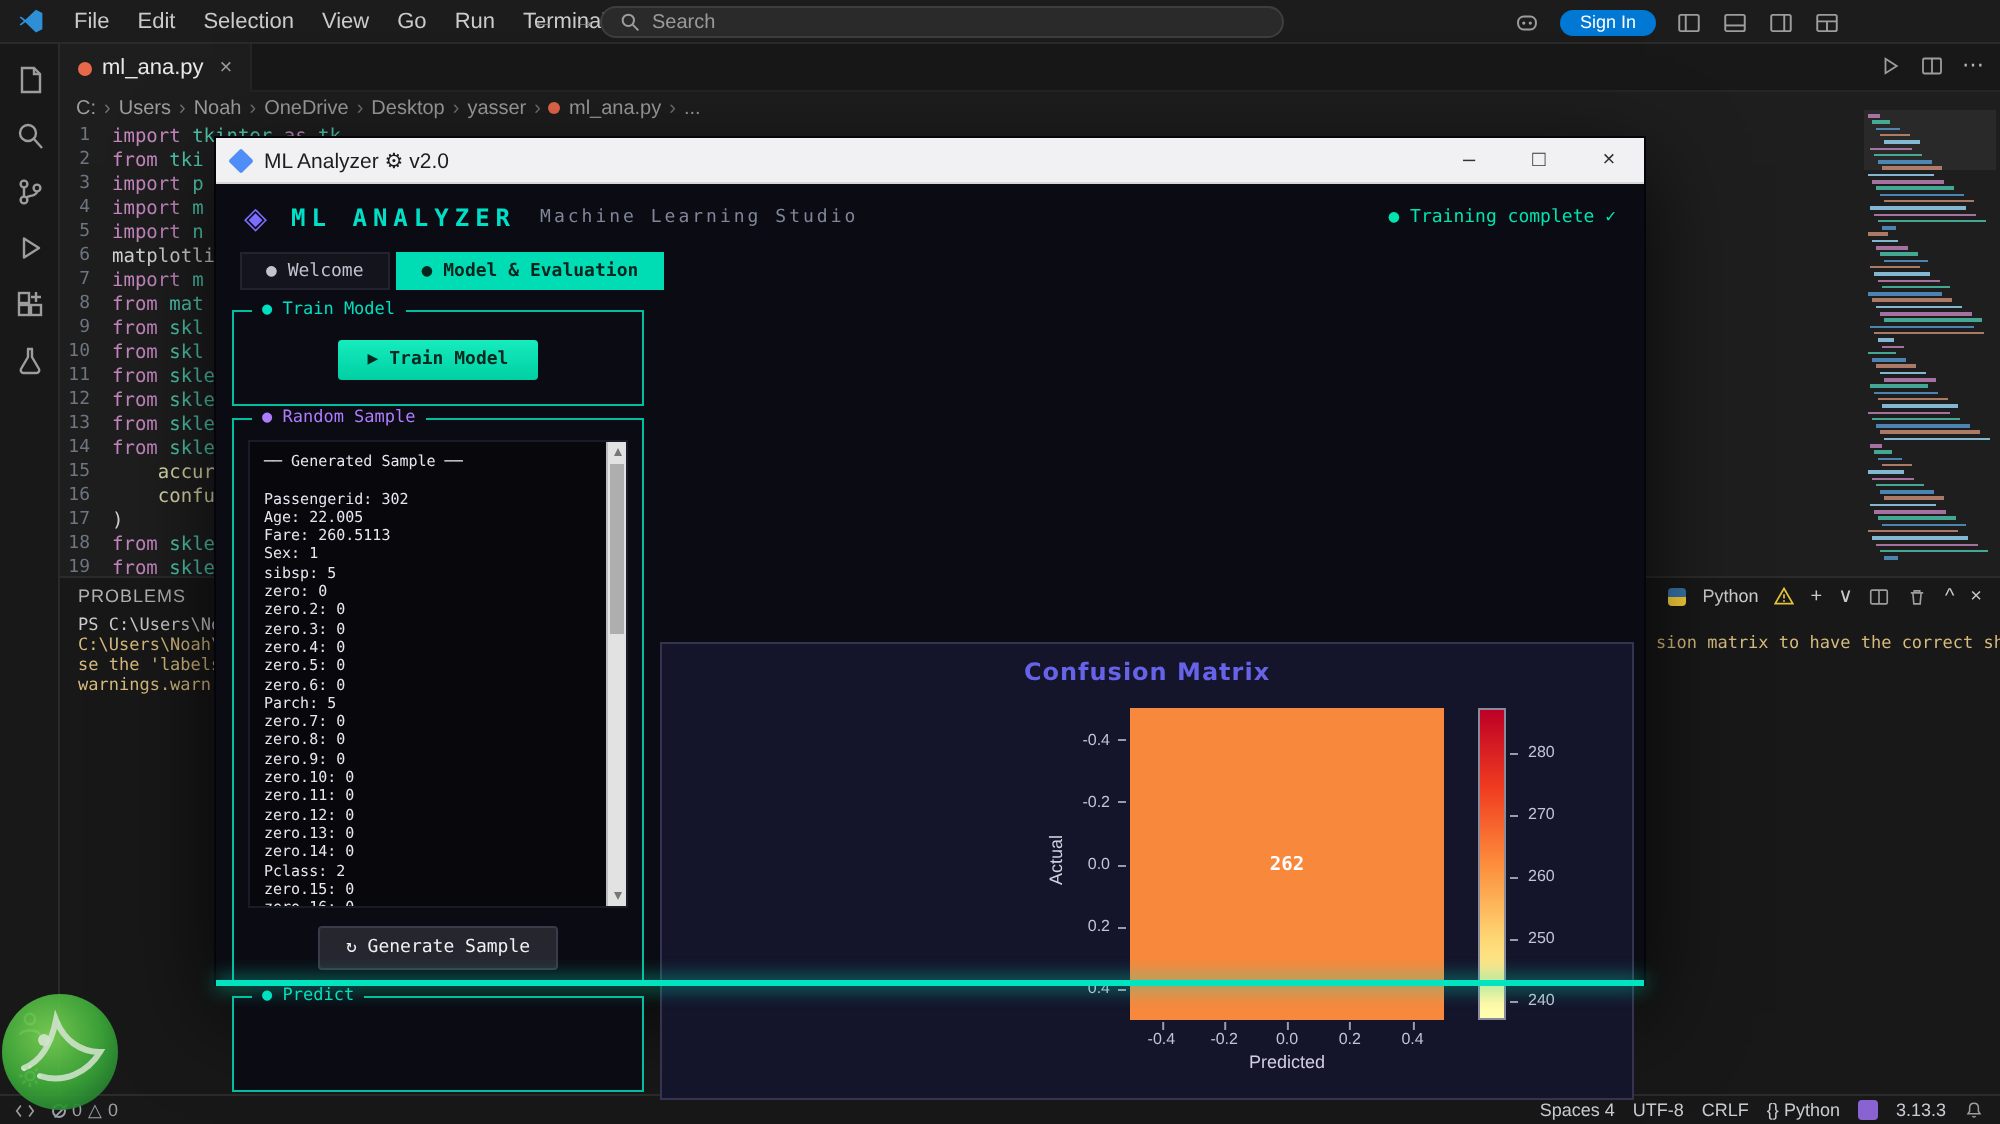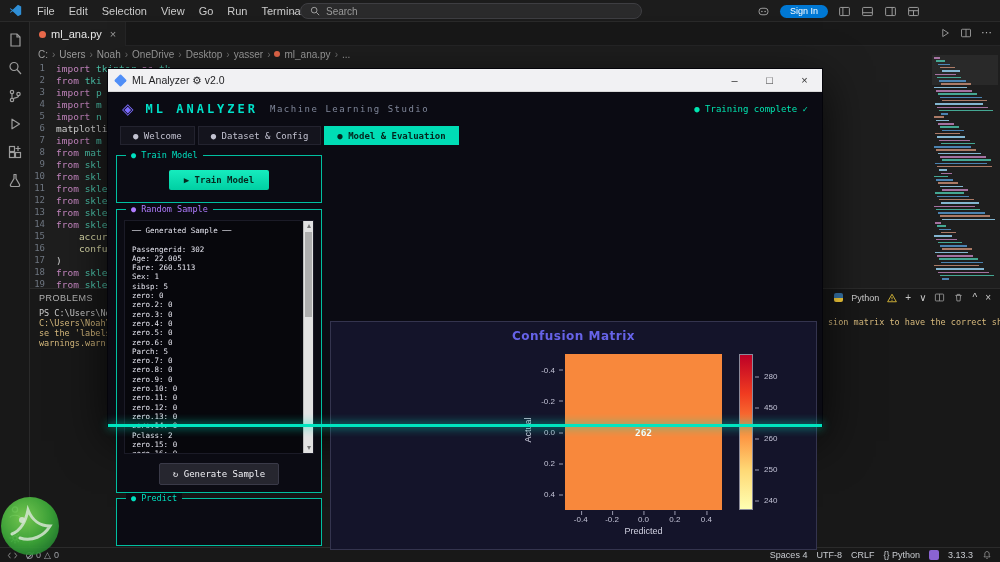--- a/index.html
+++ b/index.html
@@ -69,21 +69,21 @@
   .noerr{width:7px;height:7px;border:1px solid #9da0a6;border-radius:50%;position:relative;display:inline-block}
   .noerr::after{content:'';position:absolute;left:-1.5px;top:2.5px;width:9px;height:1px;background:#9da0a6;transform:rotate(-45deg)}
   .sb-right{margin-left:auto;display:flex;align-items:center;gap:9px;margin-right:8px;color:#c9ccd1}
   .sb-badge{width:10px;height:10px;border-radius:2px;background:#8a63d2;display:inline-block}
   .sb-item{white-space:nowrap}
 
   
   .watermark{position:absolute;left:-2px;top:494px;width:64px;height:64px;z-index:70;opacity:.9}
 
   
-  .mlwin{position:absolute;left:107px;top:68px;width:716px;height:359px;z-index:50;
+  .mlwin{position:absolute;left:107px;top:68px;width:716px;height:425px;z-index:50;
     background:#7f1d1d;border:1px solid #04040a;box-shadow:0 14px 44px rgba(0,0,0,.75)}
   .mlwin::after{content:'';position:absolute;left:0;right:0;bottom:-1px;height:3px;background:#00e5c0;box-shadow:0 0 10px #00e5c0}
   .mlwin-tb{position:absolute;left:0;top:0;right:0;height:23px;background:#f1f1f3;border-bottom:1px solid #d8d8d8;
     display:flex;align-items:center;padding-left:8px;font-size:10.5px;color:#1d1d1f}
   .mlwin-tb .app-ic{width:9px;height:9px;background:#4f8ef7;transform:rotate(45deg);margin-right:7px;border-radius:1px}
   .win-controls{margin-left:auto;display:flex;height:100%}
   .wc{width:35px;height:100%;display:flex;align-items:center;justify-content:center;font-size:11px;color:#333}
   .mlwin-body{position:absolute;left:0;right:0;top:23px;bottom:0;background:#0b0b13}
   .app-header{height:34px;display:flex;align-items:center;padding:0 14px;gap:12px}
   .brand-icon{color:#7c6cff;font-size:15px;font-family:"DejaVu Sans",sans-serif}
@@ -502,21 +502,20 @@
     </div>
     <div class="mlwin-body">
       <div class="app-header">
         <span class="brand-icon">◈</span>
         <span class="brand">ML ANALYZER</span>
         <span class="subtitle">Machine Learning Studio</span>
         <span class="train-status">● Training complete ✓</span>
       </div>
       <div class="app-tabs" id="app-tabs">
           <div class="tab">● Welcome</div>
-          <div class="tab">● Dataset &amp; Config</div>
           <div class="tab active">● Model &amp; Evaluation</div>
         </div>
 
       <div class="content">
 
         <div class="lbox" style="left:8px;top:2px;width:206px;height:48px">
           <span class="lbl">● Train Model</span>
           <div class="center-row" style="top:14px">
             <button class="btn-teal">▶ Train Model</button>
           </div>
@@ -582,21 +581,21 @@
               <div class="xtick" style="left: 50%;">0.0</div>
               <div class="xtick" style="left: 70%;">0.2</div>
               <div class="xtick" style="left: 90%;">0.4</div>
             </div>
           <div class="xlabel">Predicted</div>
           <div class="colorbar" id="colorbar" style="background: linear-gradient(to top, rgb(255, 255, 178), rgb(254, 217, 118), rgb(253, 141, 60), rgb(240, 59, 32), rgb(189, 0, 38));"></div>
           <div class="cbticks" id="cbticks">
               <div class="cbtick" style="bottom: 6.34921%;">240</div>
               <div class="cbtick" style="bottom: 26.1905%;">250</div>
               <div class="cbtick" style="bottom: 46.0317%;">260</div>
-              <div class="cbtick" style="bottom: 65.873%;">450</div>
+              <div class="cbtick" style="bottom: 65.873%;">270</div>
               <div class="cbtick" style="bottom: 85.7143%;">280</div>
             </div>
         </div>
 
       </div>
     </div>
   </div>
 </div>
 
 </body></html>

